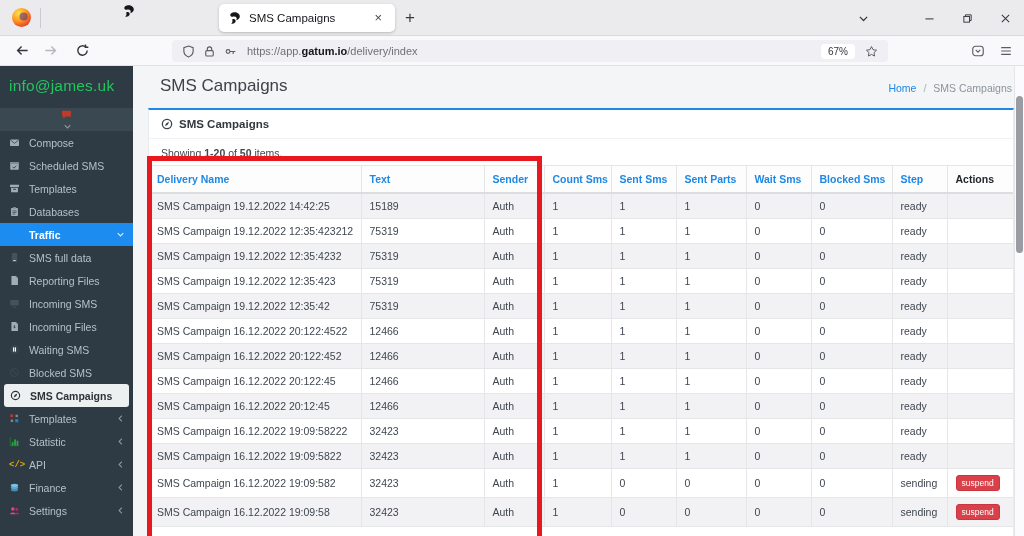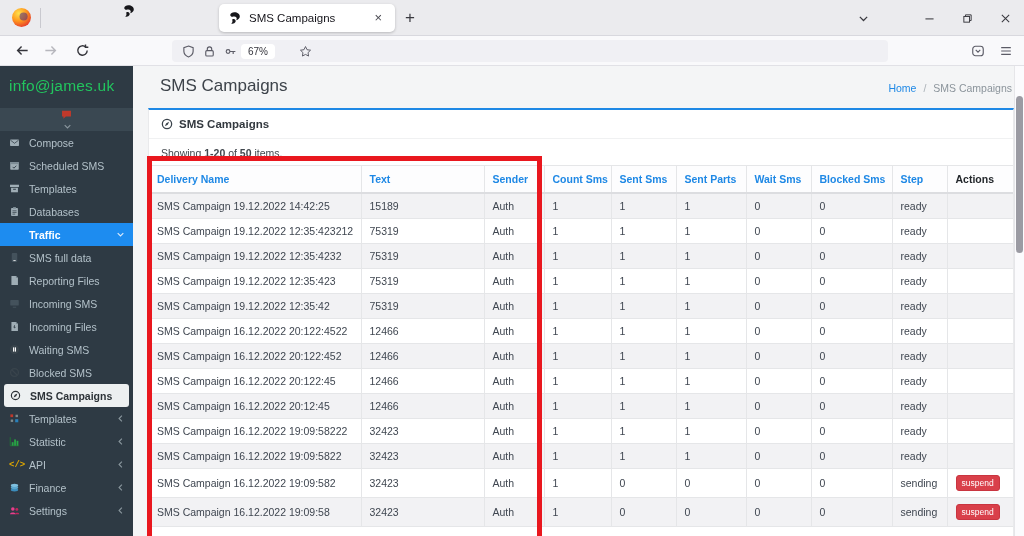--- a/index.html
+++ b/index.html
@@ -25,21 +25,21 @@
   .win-close { font-size:16px; }
 
   .navbar { position:relative; height:30px; background:#f9f9fb; border-bottom:1px solid #e1e1e6; display:flex; align-items:center; }
   .nav-btn { width:28px; height:26px; display:flex; align-items:center; justify-content:center; }
   .nav-btn svg { width:15px; height:15px; }
   .urlbar { position:absolute; left:172px; top:4px; width:716px; height:22px; background:#f0f0f4; border-radius:4px; display:flex; align-items:center; padding:0 6px; }
   .urlbar .u-icon { display:flex; align-items:center; margin:0 4px; }
   .urlbar .u-icon svg { width:13px; height:13px; }
   .url-text { font-size:11px; color:#6f6f78; margin-left:6px; flex:1; white-space:nowrap; overflow:hidden; }
   .url-text .domain { color:#15141a; font-weight:bold; }
-  .zoom-badge { background:#ffffff; border-radius:4px; font-size:10px; color:#34343c; padding:2px 7px; margin-right:20px; }
+  .zoom-badge { background:#ffffff; border-radius:4px; font-size:10px; color:#34343c; padding:2px 7px; margin-right:6px; }
   .right-tools { position:absolute; right:4px; top:0; height:30px; display:flex; align-items:center; }
   .tool-btn { width:28px; height:26px; display:flex; align-items:center; justify-content:center; }
   .tool-btn svg { width:14px; height:14px; }
 
   
   .app { position:absolute; top:66px; left:0; right:0; bottom:0; display:flex; }
   .sidebar { width:133px; background:#2e3a44; flex:none; }
   .side-email { color:#22c55e; font-size:15.5px; padding:11px 9px 13px; letter-spacing:.2px; }
   .side-item { display:flex; align-items:center; height:23px; padding:0 7px 0 9px; color:#b3c1c9; font-size:10.5px; cursor:default; }
   .side-item .s-icon { width:14px; height:12px; flex:none; display:flex; align-items:center; }
@@ -184,20 +184,21 @@
             <rect x="3.4" y="7" width="9.2" height="6.6" rx="1.4" fill="none" stroke="#5b5b66" stroke-width="1.4"></rect>
             <path d="M5.3 7V5a2.7 2.7 0 0 1 5.4 0v2" fill="none" stroke="#5b5b66" stroke-width="1.4"></path>
           </svg>
       </span>
       <span class="u-icon">
         <svg viewBox="0 0 16 16">
             <circle cx="5" cy="8" r="2.3" fill="none" stroke="#5b5b66" stroke-width="1.4"></circle>
             <path d="M7.3 8H14M11.3 8v3.2" fill="none" stroke="#5b5b66" stroke-width="1.4"></path>
           </svg>
       </span>
+      <span class="url-text"><span>https://app.</span><span class="domain">gatum.io</span><span>/delivery/index</span></span>
       <span class="zoom-badge">67%</span>
       <span class="u-icon">
         <svg viewBox="0 0 16 16">
             <path d="M8 1.9l1.9 3.9 4.3.6-3.1 3 .7 4.2L8 11.6l-3.8 2 .7-4.2-3.1-3 4.3-.6z" fill="none" stroke="#5b5b66" stroke-width="1.2"></path>
           </svg>
       </span>
     </div>
 
     <div class="right-tools">
       <div class="tool-btn">

